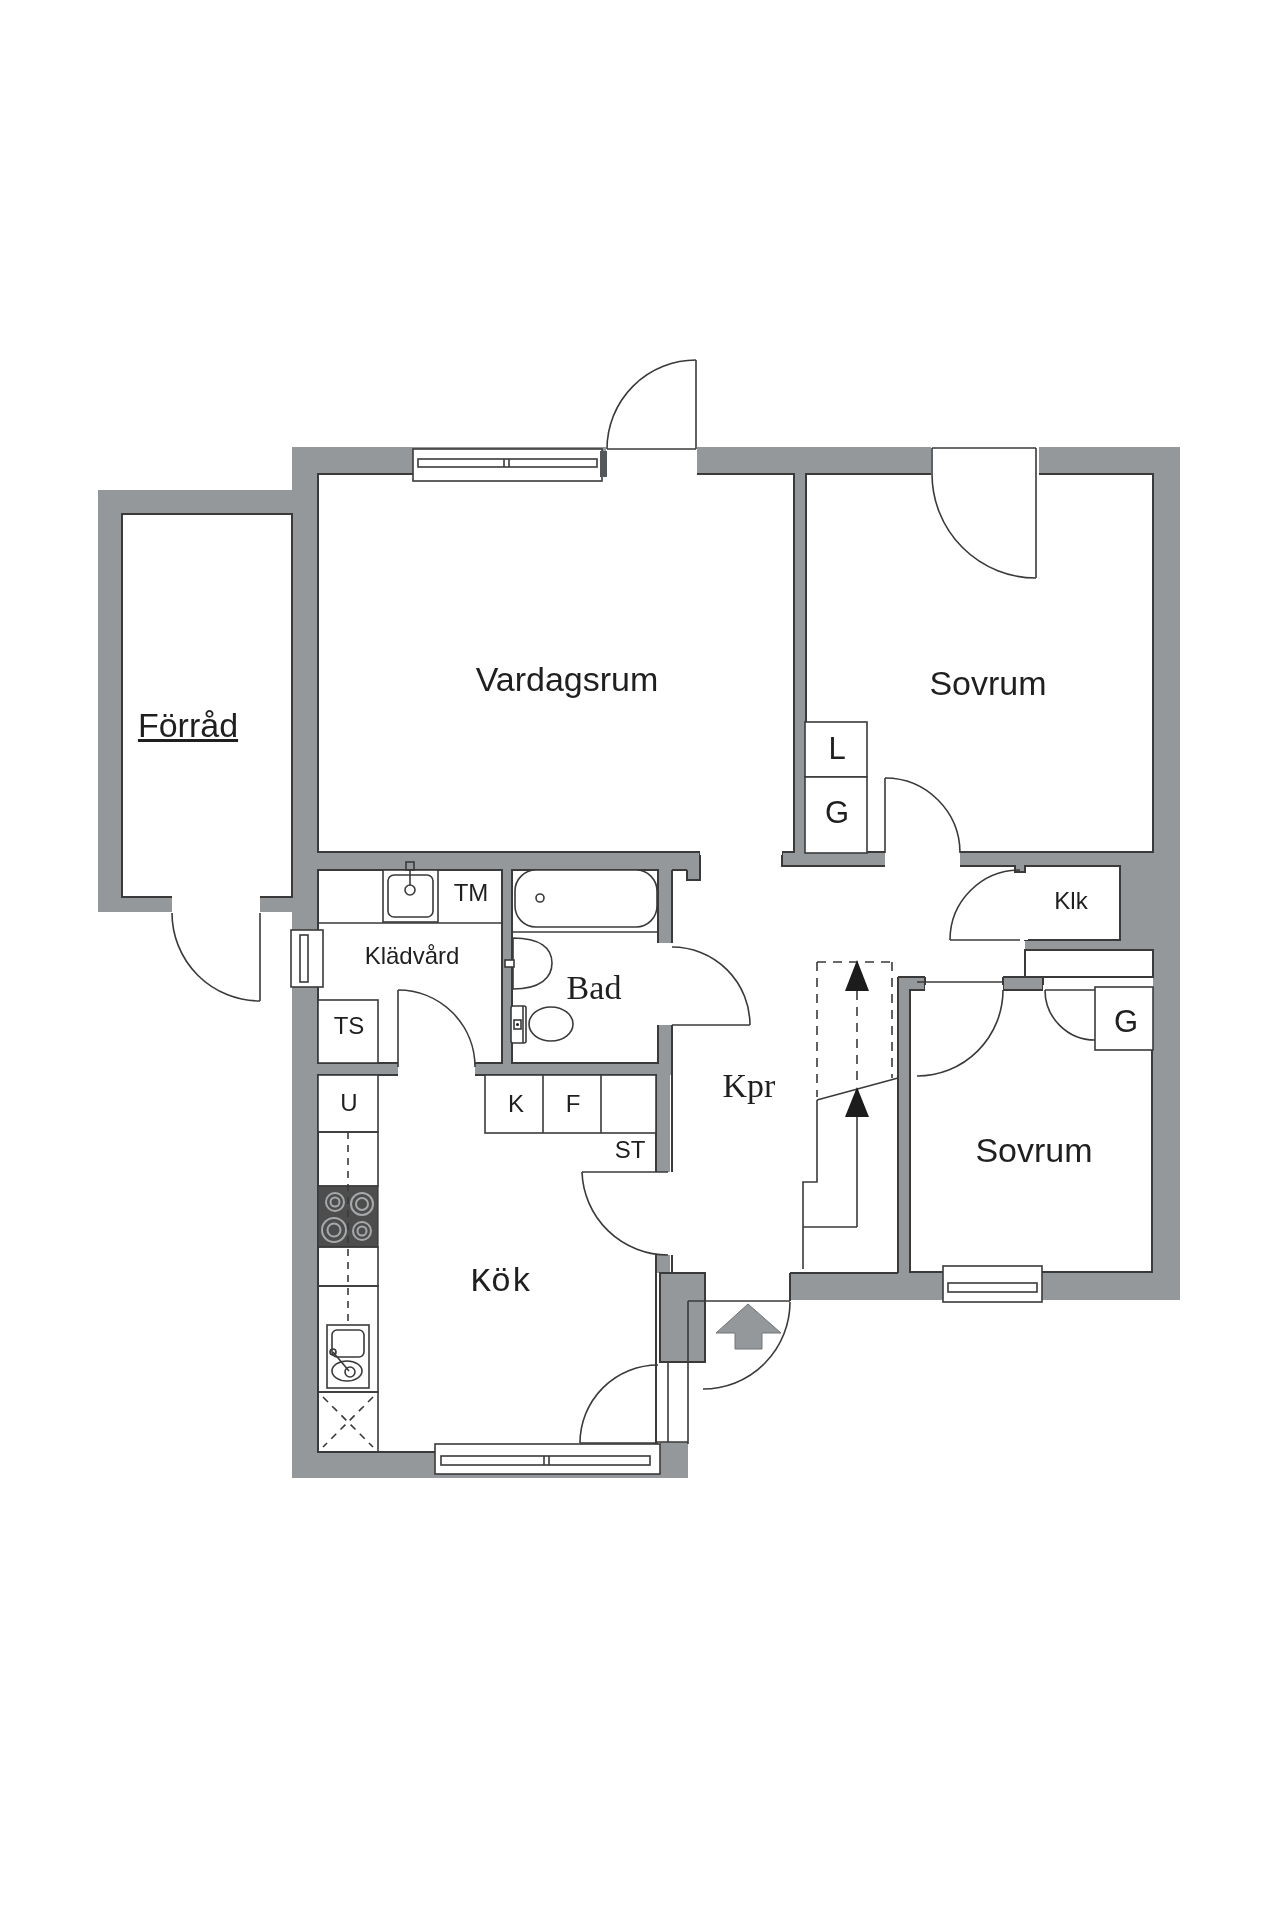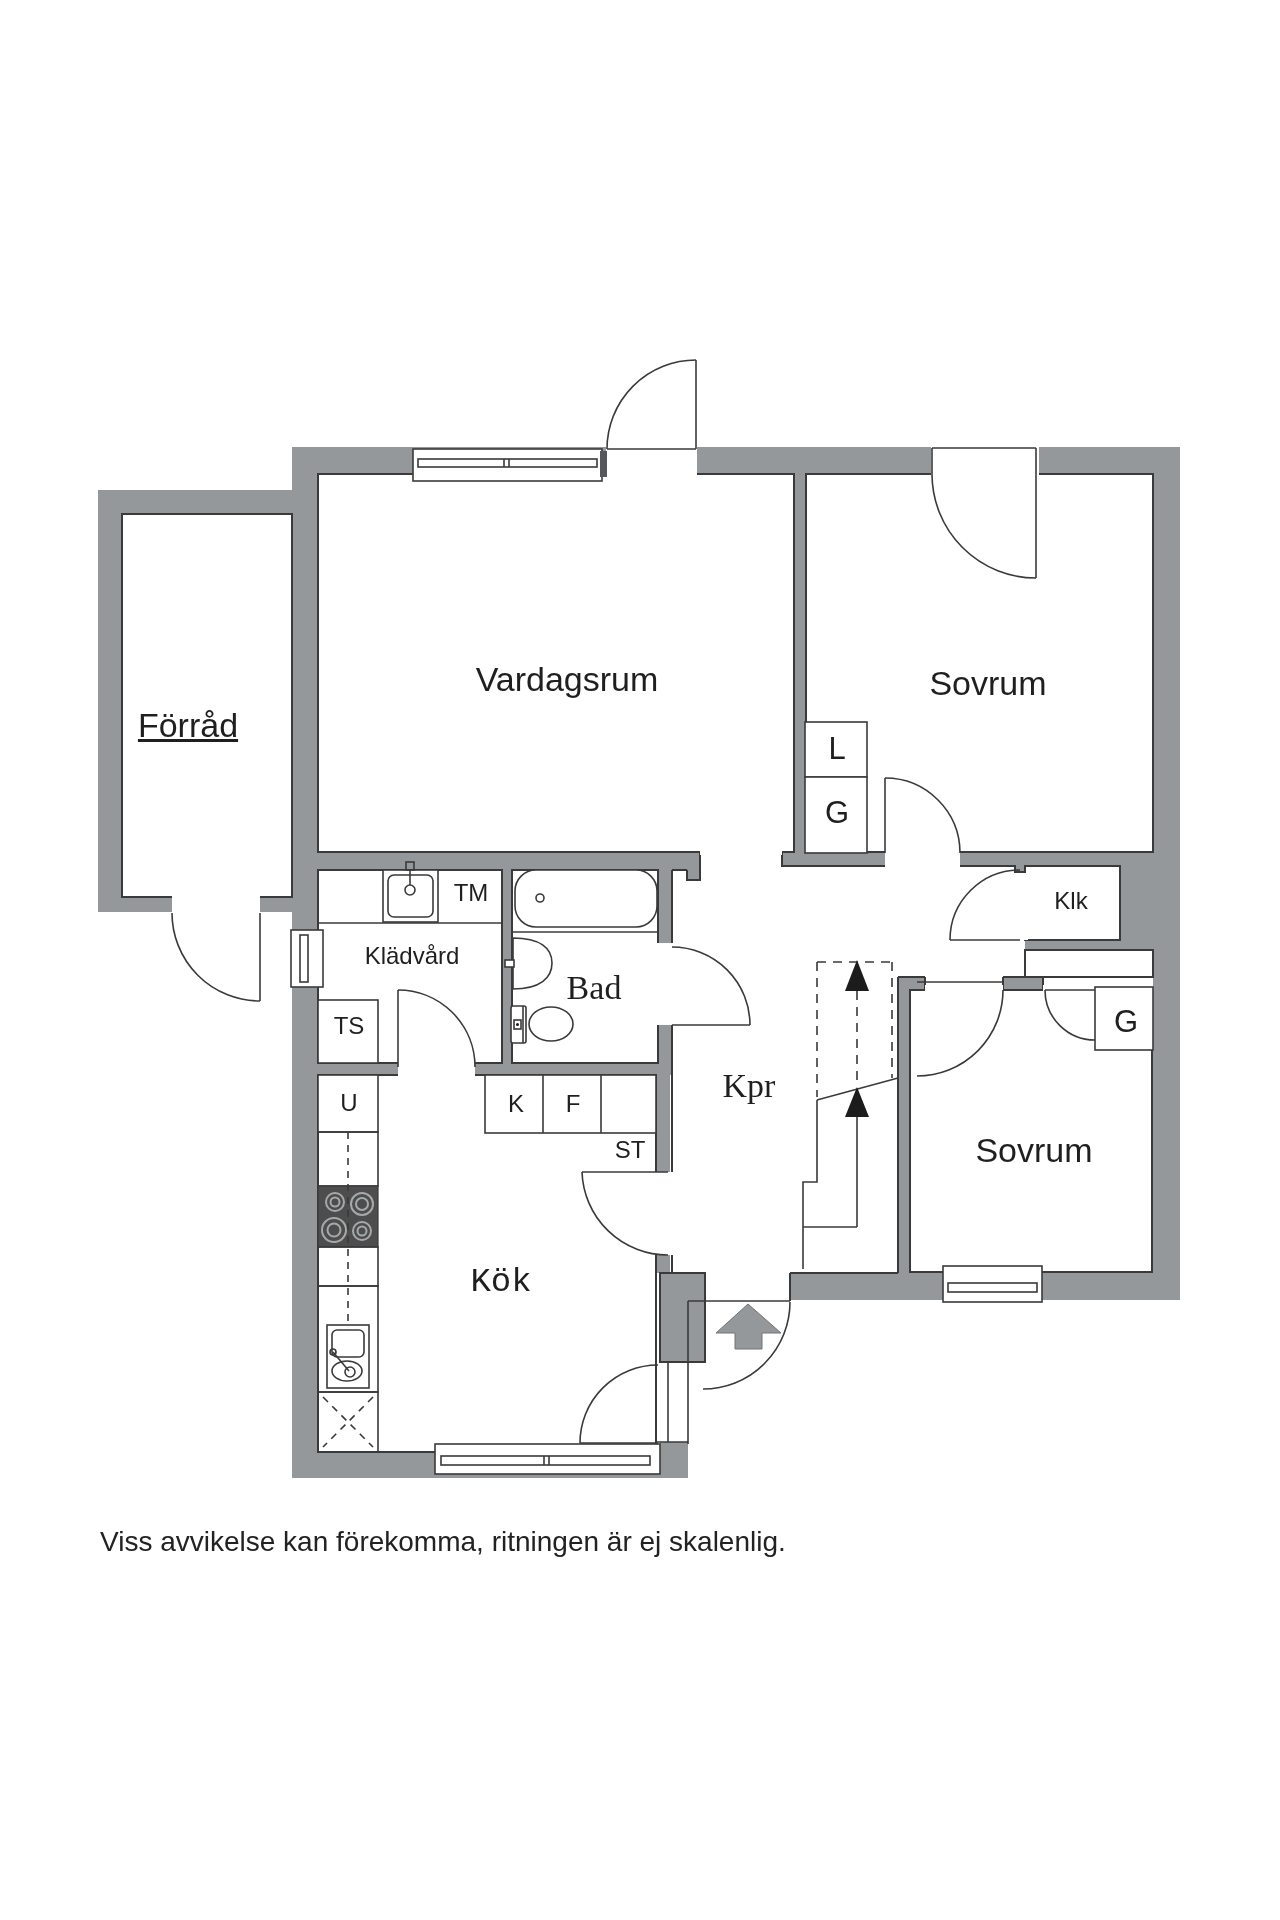--- a/index.html
+++ b/index.html
@@ -276,14 +276,13 @@
   <div class="plan-label lbl-sm" style="left:837px;top:812px;">G</div>
   <div class="plan-label lbl-md" style="left:1071px;top:901px;">Klk</div>
   <div class="plan-label lbl-sm" style="left:1126px;top:1021px;">G</div>
   <div class="plan-label lbl-lg" style="left:749px;top:1066px;font-family:Liberation Serif, serif;">Kpr</div>
   <div class="plan-label lbl-lg" style="left:1034px;top:1130px;">Sovrum</div>
   <div class="plan-label lbl-md" style="left:516px;top:1104px;">K</div>
   <div class="plan-label lbl-md" style="left:573px;top:1104px;">F</div>
   <div class="plan-label lbl-md" style="left:630px;top:1104px;margin-top:46px;">ST</div>
   <div class="plan-label lbl-lg" style="left:501px;top:1262px;font-family:Liberation Mono, monospace;">Kök</div>
 
-  <div class="plan-label disclaimer" style="left:100px;top:1528px;">Viss avvikelse kan förekomma, ritningen är ej skalenlig.</div>
 </div>
 
 </body></html>

